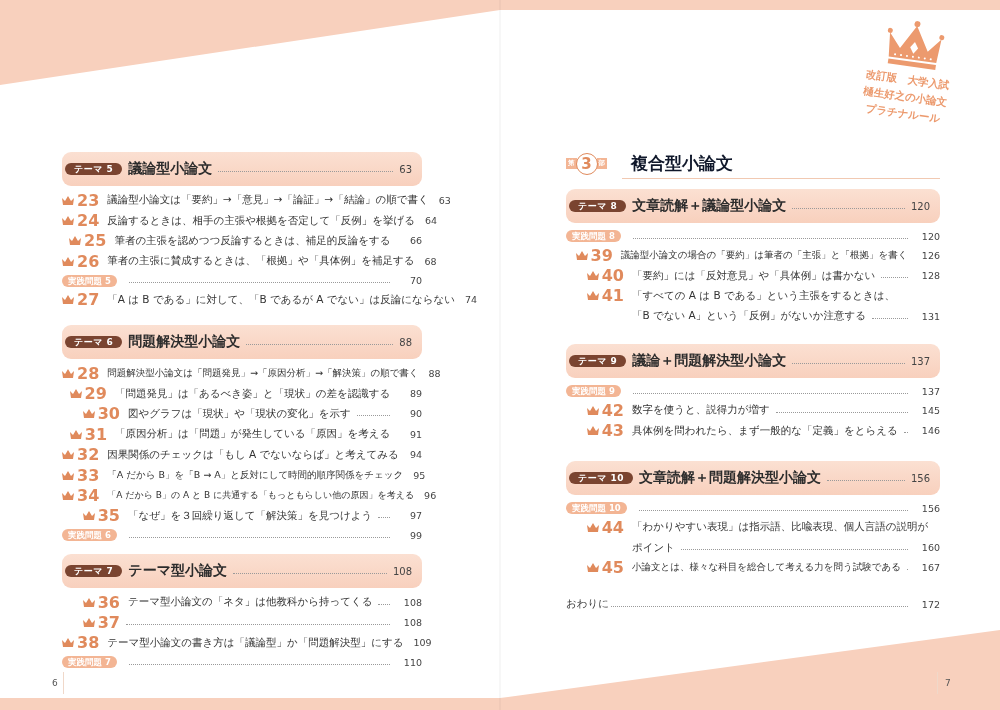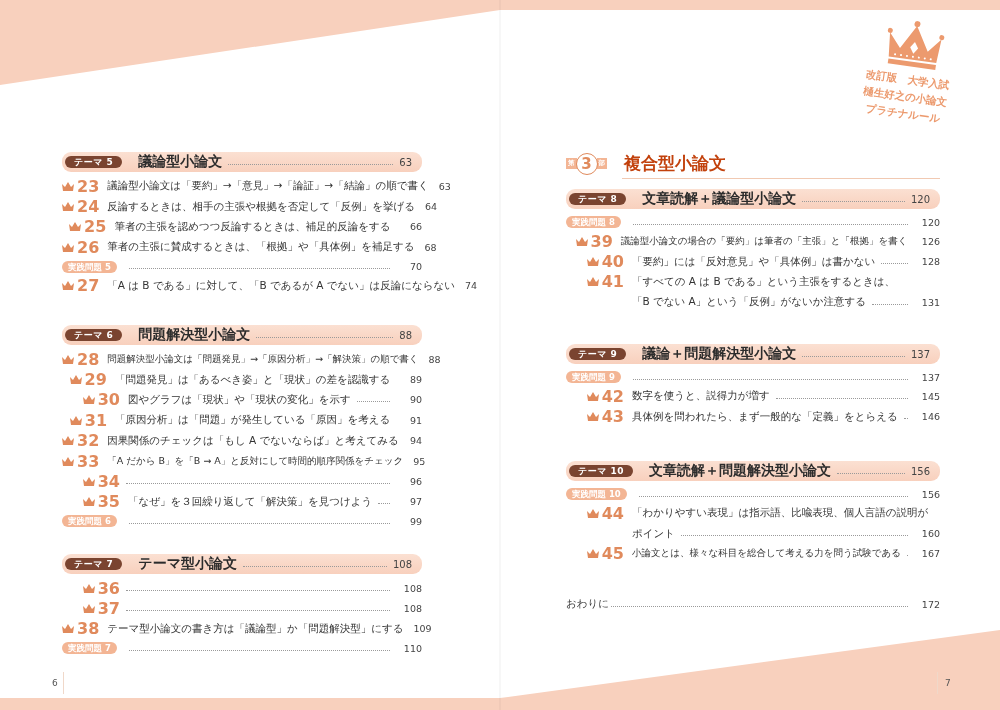--- a/index.html
+++ b/index.html
@@ -15,30 +15,30 @@
   .logo { position:absolute; left:848px; top:20px; width:130px; height:115px; transform:rotate(8deg); transform-origin:center; }
   .logo-text { position:absolute; left:0; top:52px; width:120px; text-align:center; color:#ec9a6e; font-weight:bold; font-size:10.5px; line-height:17px; }
 
   .page { position:absolute; top:0; }
   .page.left { left:62px; width:360px; }
   .page.right { left:566px; width:374px; }
 
   .section { position:absolute; left:0; right:0; }
 
   .theme-bar {
-    position:relative; height:20px; border-radius:9px;
+    position:relative; height:34px; border-radius:9px;
     background:linear-gradient(to bottom, #fbe0d2, #f8d0bd);
     display:flex; align-items:center;
   }
   .theme-badge {
     background:#7a4430; color:#fff; font-size:9px; font-weight:bold;
     height:12px; line-height:12px; padding:0 9px; border-radius:7px;
     margin-left:3px; white-space:nowrap; letter-spacing:0.5px;
   }
-  .theme-title { font-size:14px; font-weight:bold; color:#2c2c2c; margin-left:16px; white-space:nowrap; }
+  .theme-title { font-size:14px; font-weight:bold; color:#2c2c2c; margin-left:6px; white-space:nowrap; }
   .dots { flex:1; border-bottom:1.5px dotted #9a9a9a; margin:0 6px; height:0; position:relative; top:2px; }
   .theme-page { font-size:10px; color:#444; margin-right:10px; }
 
   .row { position:relative; display:flex; align-items:center; height:20.4px; font-size:10.5px; }
   .row .num { width:58px; display:flex; justify-content:flex-end; align-items:center; color:#e08a5c; font-weight:bold; font-size:16px; }
   .row .crown { width:12px; height:9px; margin-right:3px; }
   .row .label { margin-left:8px; white-space:nowrap; color:#333; }
   .row .pg { width:28px; text-align:right; font-size:9.5px; color:#444; }
   .row .dots { margin:0 4px 0 6px; }
 
@@ -47,21 +47,21 @@
     height:12px; line-height:12px; padding:0 6px; border-radius:6px; white-space:nowrap;
   }
   .prow { position:relative; display:flex; align-items:center; height:18px; }
   .prow .dots { margin:0 4px 0 12px; }
   .prow .pg { width:28px; text-align:right; font-size:9.5px; color:#444; }
 
   .part-head { position:absolute; left:0; right:0; display:flex; align-items:center; }
   .part-badge { display:flex; align-items:center; }
   .part-side { background:#f3b594; color:#fff; font-size:6.5px; height:11px; line-height:11px; padding:0 2px; font-weight:bold; }
   .part-circle { width:20px; height:20px; border-radius:50%; border:1.5px solid #e08a5c; background:#fff; color:#e08a5c; font-weight:bold; font-size:15px; text-align:center; line-height:20px; margin:0 -1px; position:relative; z-index:1; }
-  .part-title { font-size:17px; font-weight:bold; margin-left:17px; color:#c2410c; }
+  .part-title { font-size:17px; font-weight:bold; margin-left:24px; color:#0f172a; }
   .part-rule { position:absolute; left:56px; right:0; top:26px; height:1px; background:#f1c9b2; }
 
   .page-num { position:absolute; font-size:9px; color:#555; }
   .page-num-rule { position:absolute; width:1px; height:22px; background:#f0d8c9; }
 </style>
 </head>
 <body>
 
 <svg class="bg-shape" viewBox="0 0 1000 710" preserveAspectRatio="none">
   <polygon points="0,0 1000,0 1000,10 500,10 0,85" fill="#f8d0bd"></polygon>
@@ -241,20 +241,21 @@
         <span class="dots"></span>
         <span class="pg">95</span>
       </div>
       <div class="row">
         <span class="num">
             <svg class="crown" viewBox="0 0 12 9">
               <polygon points="0,2 3,5 6,0 9,5 12,2 11,9 1,9" fill="#e08a5c"></polygon>
             </svg>
             <span>34</span>
           </span>
+        <span class="label" style="font-size:9px">「A だから B」の A と B に共通する「もっともらしい他の原因」を考える</span>
         <span class="dots"></span>
         <span class="pg">96</span>
       </div>
       <div class="row">
         <span class="num">
             <svg class="crown" viewBox="0 0 12 9">
               <polygon points="0,2 3,5 6,0 9,5 12,2 11,9 1,9" fill="#e08a5c"></polygon>
             </svg>
             <span>35</span>
           </span>
@@ -278,20 +279,21 @@
       <span class="theme-page">108</span>
     </div>
     <div style="margin-top:4px;">
       <div class="row">
         <span class="num">
             <svg class="crown" viewBox="0 0 12 9">
               <polygon points="0,2 3,5 6,0 9,5 12,2 11,9 1,9" fill="#e08a5c"></polygon>
             </svg>
             <span>36</span>
           </span>
+        <span class="label">テーマ型小論文の「ネタ」は他教科から持ってくる</span>
         <span class="dots"></span>
         <span class="pg">108</span>
       </div>
       <div class="row">
         <span class="num">
             <svg class="crown" viewBox="0 0 12 9">
               <polygon points="0,2 3,5 6,0 9,5 12,2 11,9 1,9" fill="#e08a5c"></polygon>
             </svg>
             <span>37</span>
           </span>

